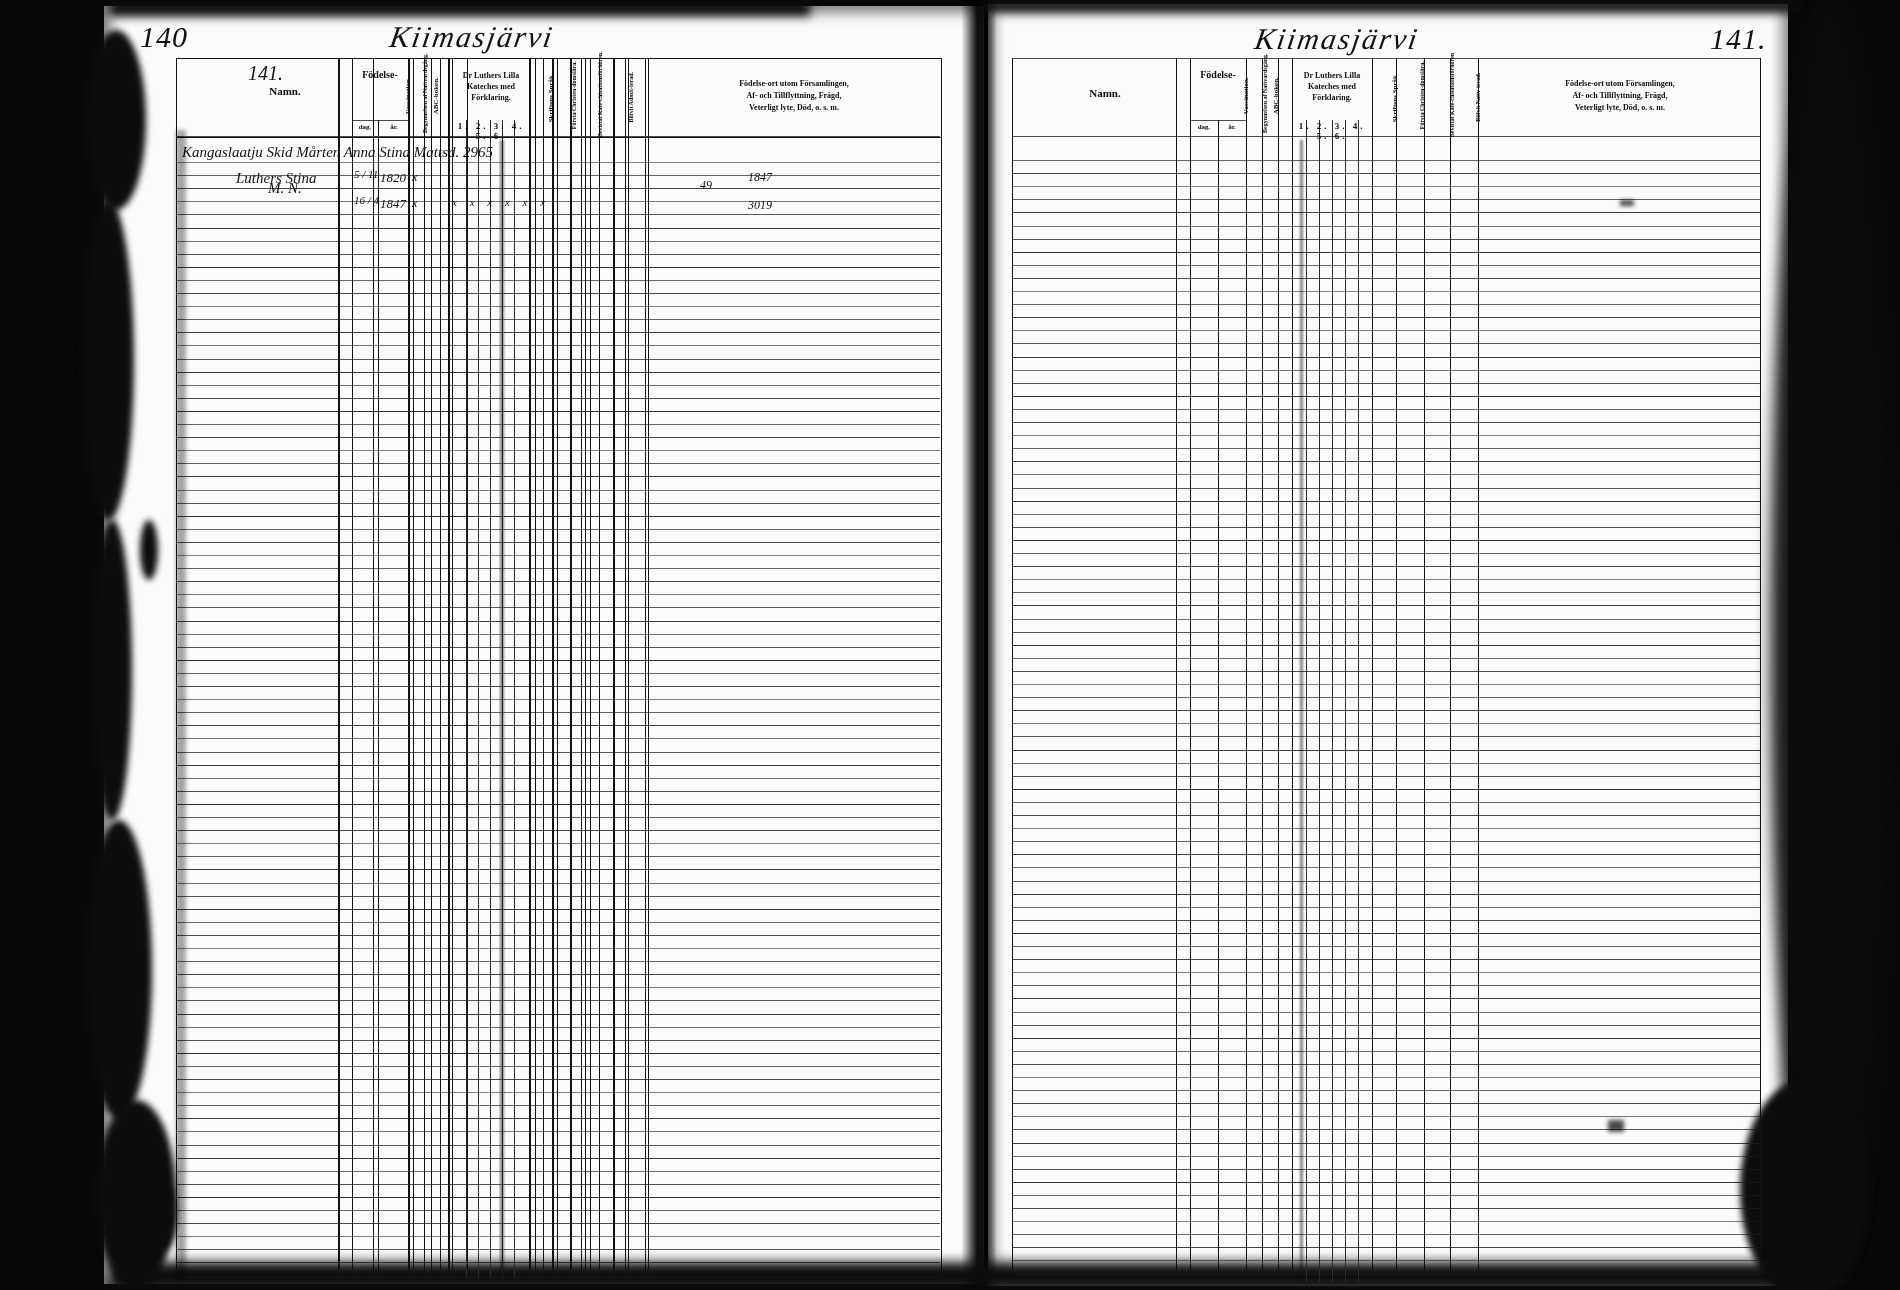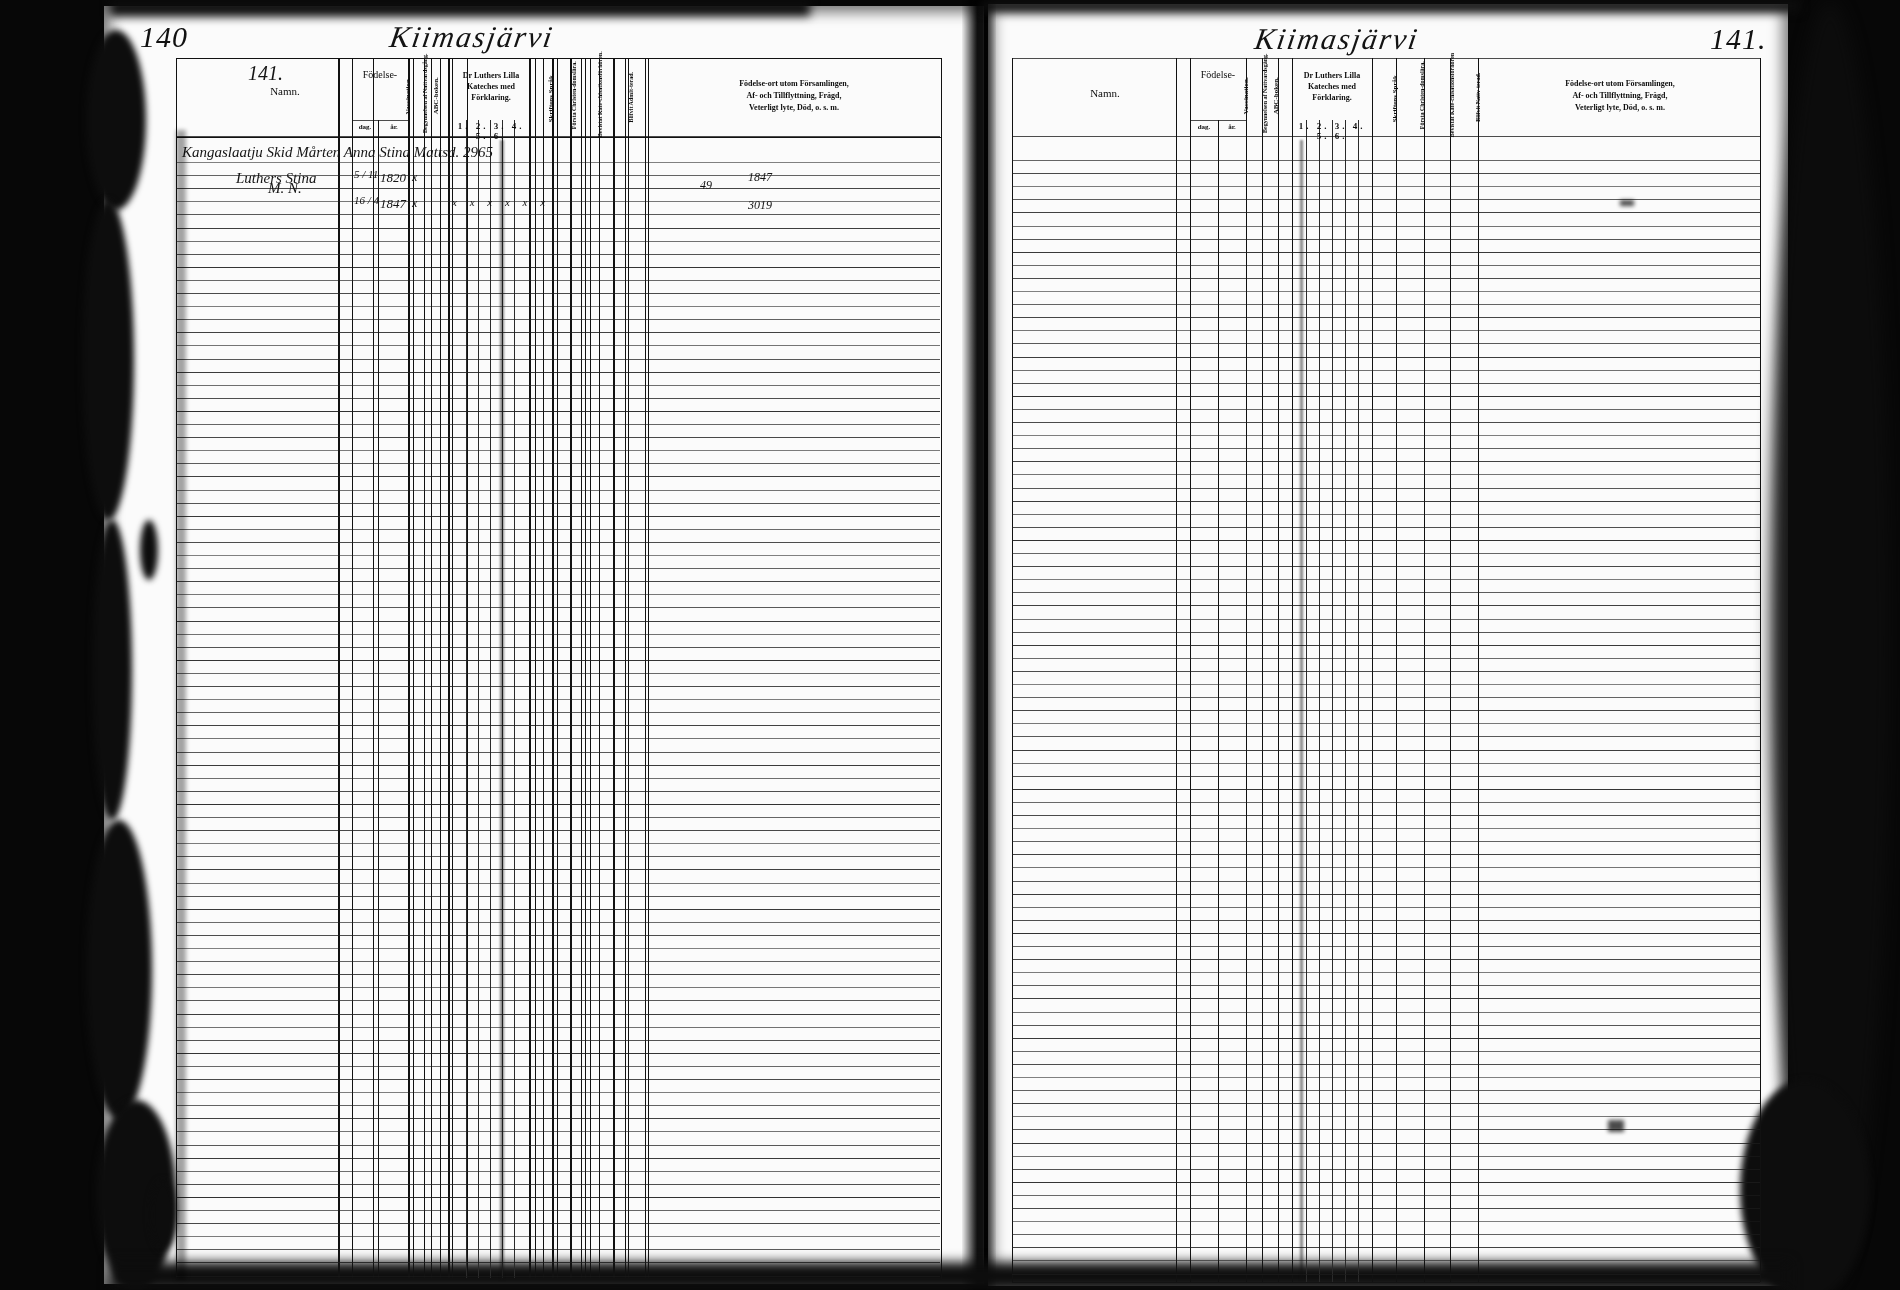--- a/index.html
+++ b/index.html
@@ -41,21 +41,21 @@
   .hdr{position:absolute;left:0;top:0;right:0;height:78px;border-bottom:1px solid #111;}
   .vline{position:absolute;top:0;bottom:0;width:1px;background:#111;}
   .vline.soft{background:#2a2a2a;}
   .hline{position:absolute;left:0;right:0;height:1px;background:#1a1a1a;opacity:.75;}
 
   .cap{position:absolute;text-align:center;color:#0d0d0d;line-height:1.08;
        font-family:"Liberation Serif",serif;font-weight:bold;}
   .cap.small{font-size:8px;}
   .cap.xsmall{font-size:7px;}
   .cap.vert{transform-origin:center center;white-space:nowrap;}
-  .cap.plain{font-weight:normal;font-size:11px;}
+  .cap.plain{font-weight:bold;font-size:11px;}
   .cap.num{font-weight:bold;font-size:9px;letter-spacing:3px;}
 
   
   .hw{position:absolute;font-family:"Liberation Serif",serif;font-style:italic;
       color:#151515;white-space:nowrap;}
 
   
   .smudge{position:absolute;background:#000;opacity:.85;filter:blur(2px);}
   .streak{position:absolute;background:#111;opacity:.5;filter:blur(1px);}
 </style>

